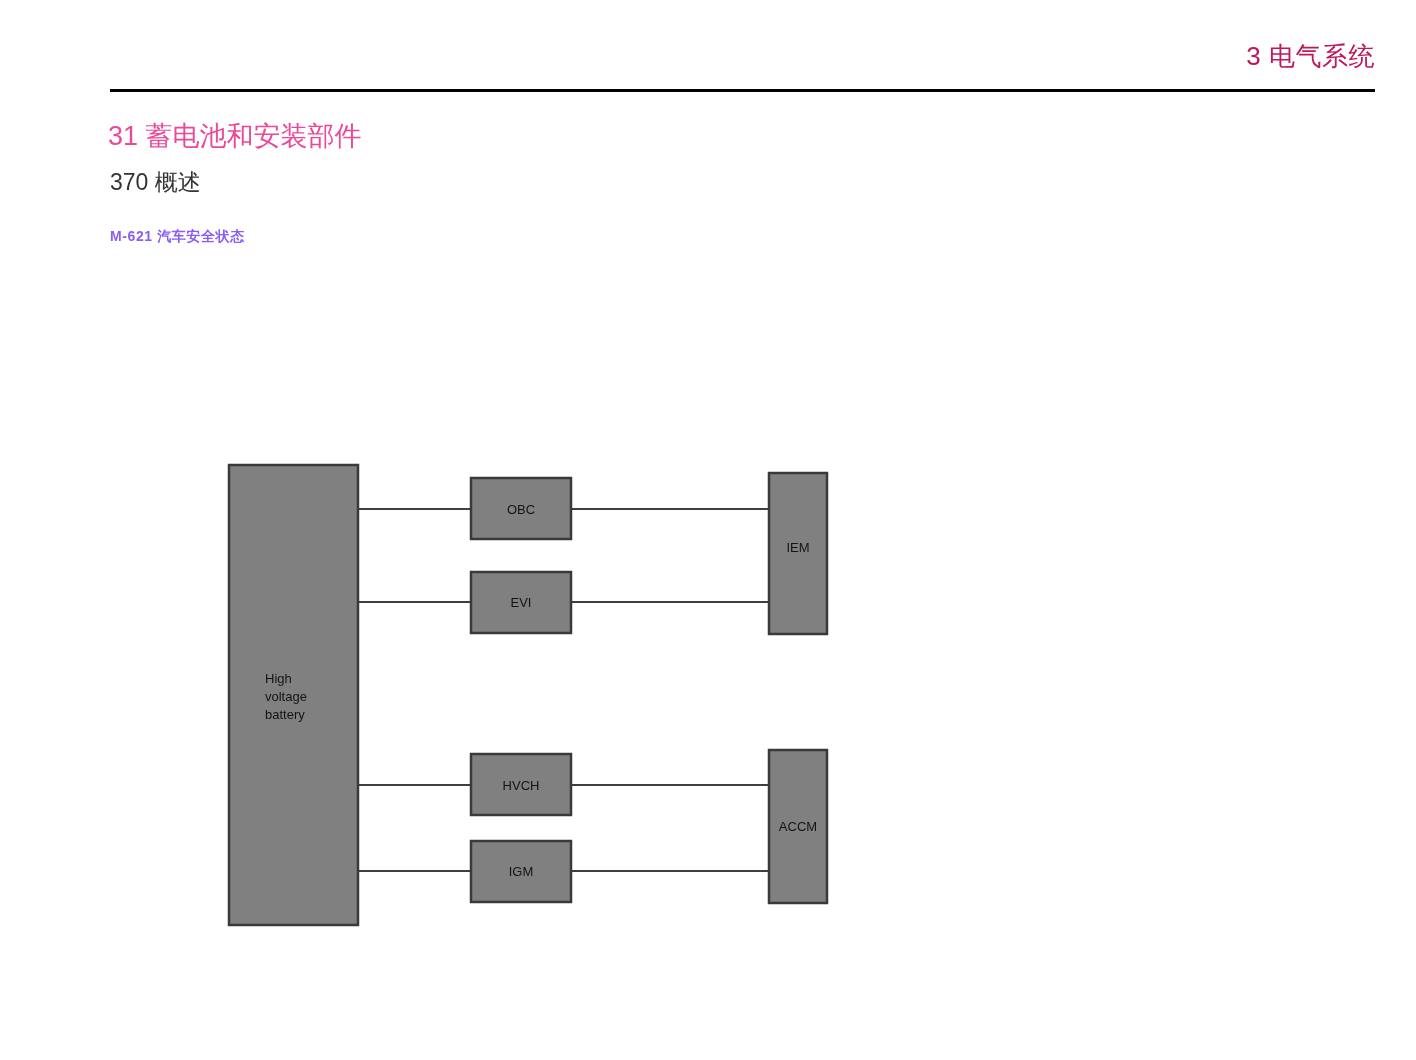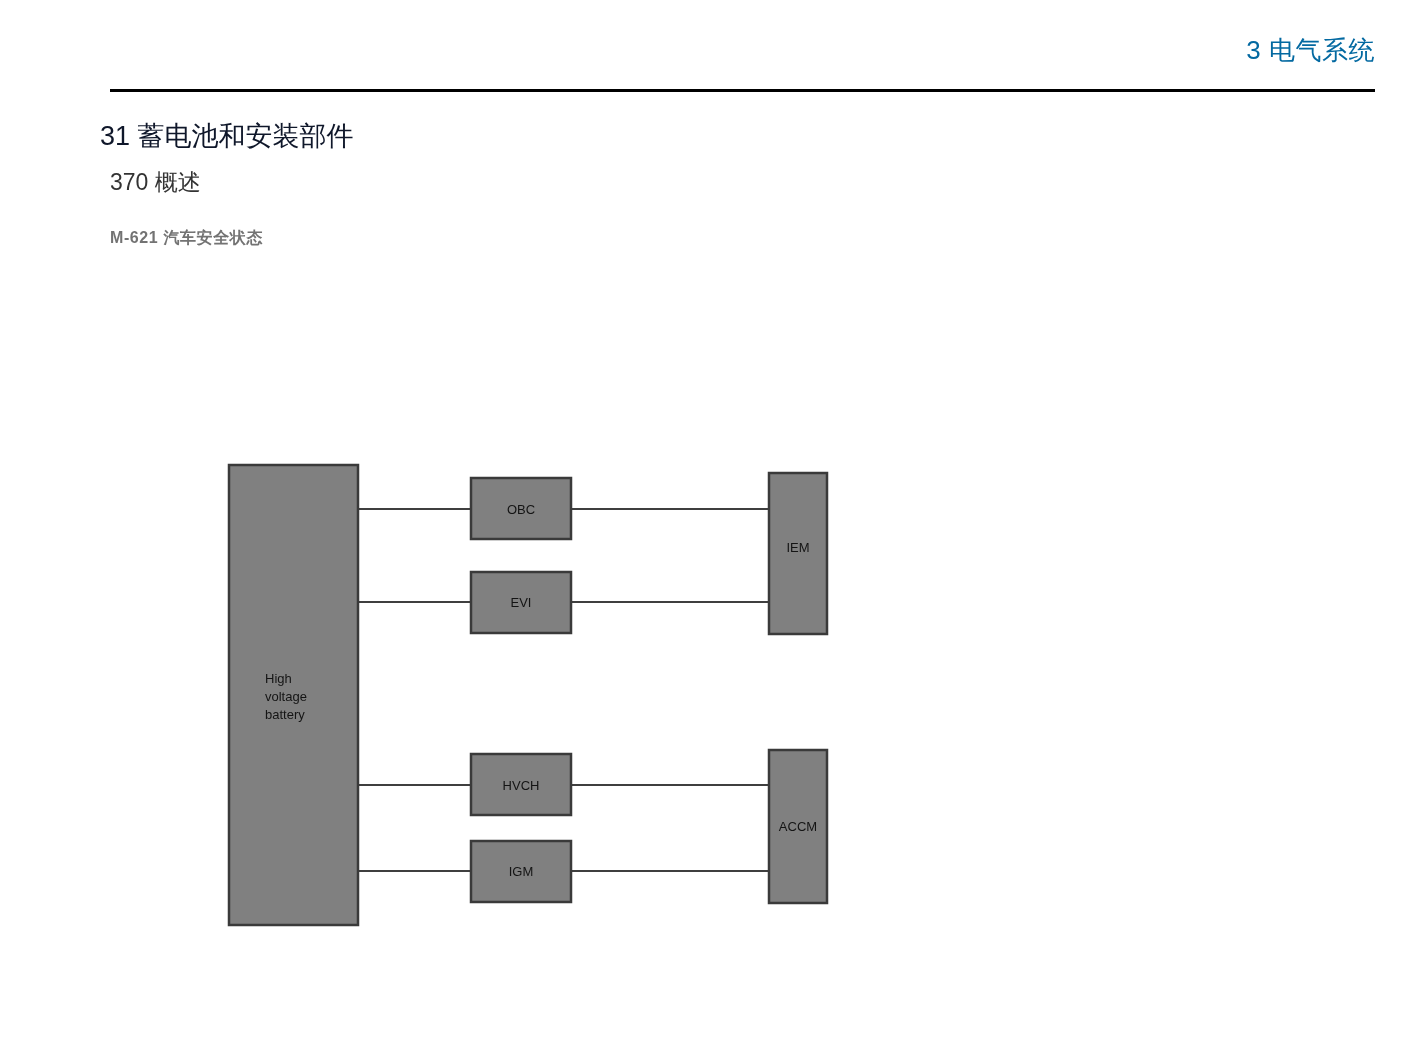--- a/index.html
+++ b/index.html
@@ -20,65 +20,65 @@
   .page-header {
     position: absolute;
     left: 0;
     top: 0;
     width: 1416px;
     height: 96px;
   }
   .header-chapter {
     position: absolute;
     right: 41px;
-    top: 50px;
+    top: 56px;
     transform: translateY(-50%);
     font-size: 26px;
     line-height: 1;
     letter-spacing: 0.5px;
-    color: #0369a1;
+    color: #be185d;
     white-space: nowrap;
   }
   .header-rule {
     position: absolute;
     left: 110px;
     top: 89px;
     width: 1265px;
     height: 3px;
     background: #000000;
   }
 
   
   .section-title {
     position: absolute;
-    left: 100px;
+    left: 108px;
     top: 120px;
     font-size: 27px;
     line-height: 1.25;
-    color: #0f172a;
+    color: #ec4899;
     white-space: nowrap;
   }
   .subsection-title {
     position: absolute;
     left: 110px;
     top: 168px;
     font-size: 23px;
     line-height: 1.25;
     color: #333333;
     white-space: nowrap;
   }
   .block-title {
     position: absolute;
     left: 110px;
     top: 228px;
-    font-size: 16px;
+    font-size: 14px;
     font-weight: bold;
     letter-spacing: 0.6px;
     line-height: 1.25;
-    color: #737373;
+    color: #8b5cf6;
     white-space: nowrap;
   }
 
   
   .diagram-wrap {
     position: absolute;
     left: 0;
     top: 0;
     width: 1416px;
     height: 1060px;

